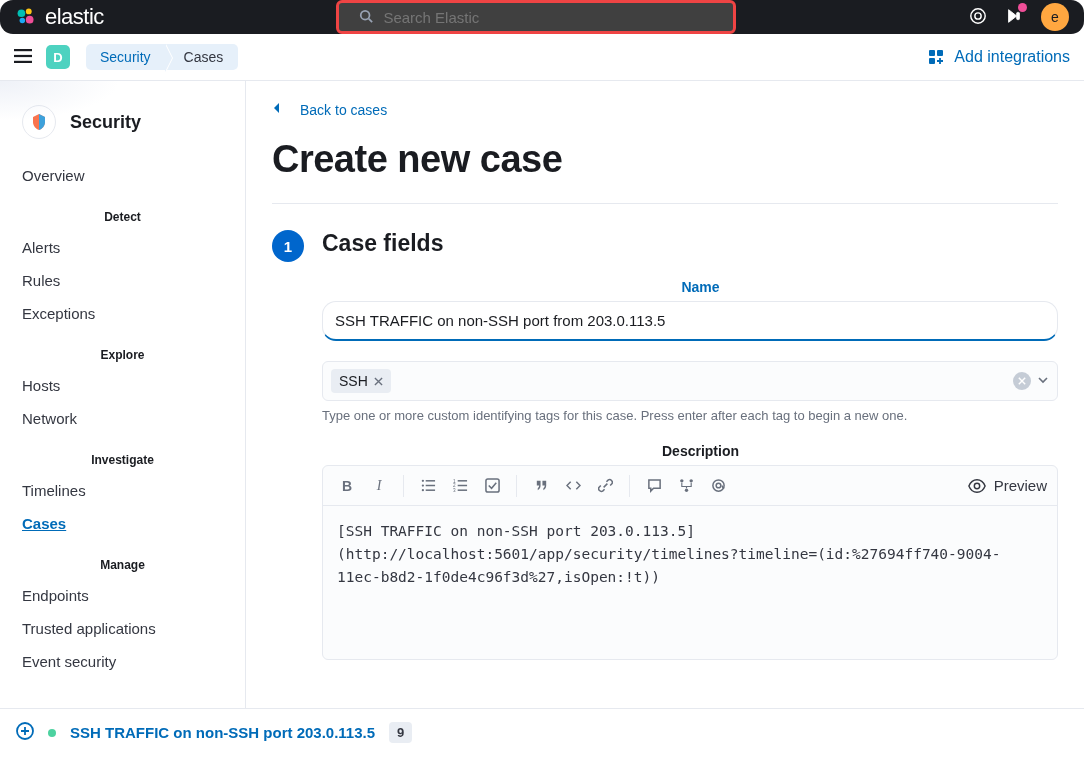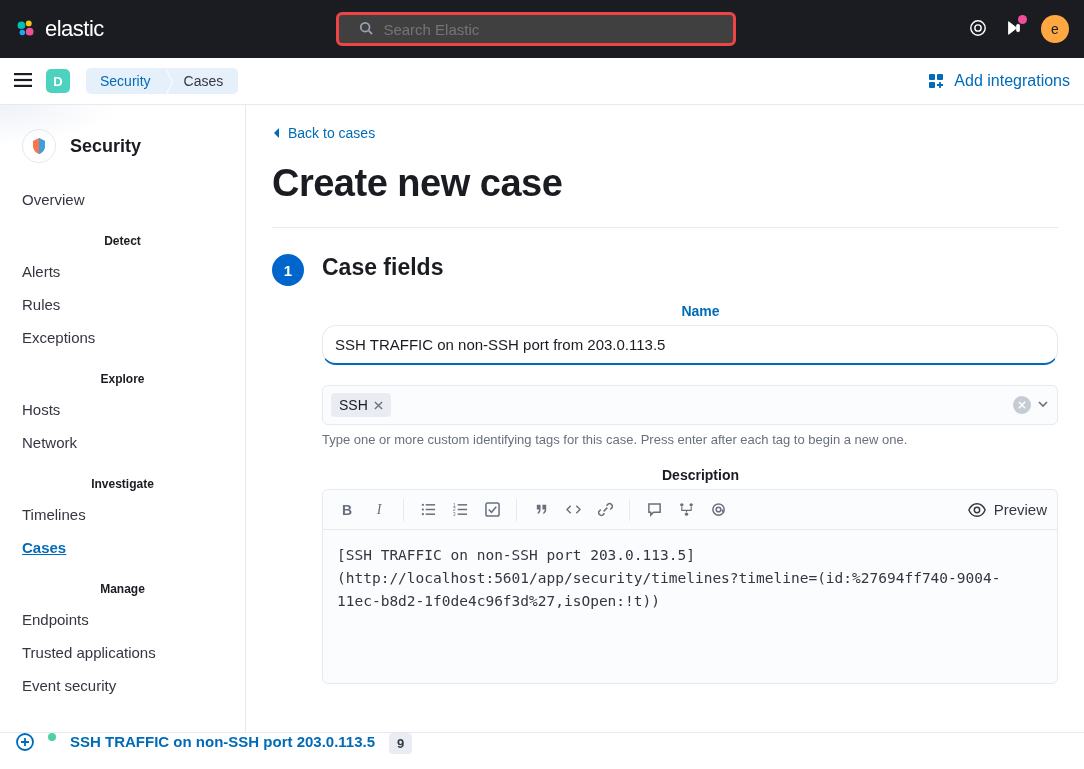--- a/index.html
+++ b/index.html
@@ -8,26 +8,27 @@
       font-size: 14px;
       background: #fff;
       width: 1084px;
       height: 769px;
       overflow: hidden;
       color: #1a1c21;
     }
 
     
     .header {
-      height: 58px;
+      height: 34px;
       background: #1a1c21;
       display: flex;
       align-items: center;
       padding: 0 15px;
       gap: 12px;
+      border-radius: 13px;
     }
     .logo-cluster {
       display: flex;
       align-items: center;
       gap: 8px;
     }
     .logo-icon svg { width: 22px; height: 22px; }
     .logo-text {
       color: #fff;
       font-size: 22px;
@@ -224,22 +225,22 @@
     }
 
     
     .main {
       flex: 1;
       padding: 20px 26px 10px 26px;
       overflow-y: auto;
     }
     .back-link {
       display: inline-flex;
-      align-items: center;
-      gap: 6px;
+      align-items: flex-start;
+      gap: 18px;
       color: #006bb8;
       font-size: 14px;
       font-weight: 500;
     }
     .back-link svg { width: 10px; height: 12px; fill: #006bb8; }
     .page-title {
       font-size: 38px;
       font-weight: 800;
       color: #1a1c21;
       margin-top: 20px;
@@ -407,21 +408,21 @@
       resize: none;
       height: 150px;
       background: transparent;
     }
 
     
     .timeline-bar {
       height: 48px;
       border-top: 1px solid #e6e9ef;
       display: flex;
-      align-items: flex-start;
+      align-items: center;
       padding: 0 16px;
       gap: 14px;
       background: #fff;
     }
     .plus-circle svg { width: 18px; height: 18px; stroke: #006bb8; fill: none; stroke-width: 1.8; }
     .status-dot {
       width: 8px; height: 8px;
       background: #4dd2a0;
       border-radius: 50%;
     }

